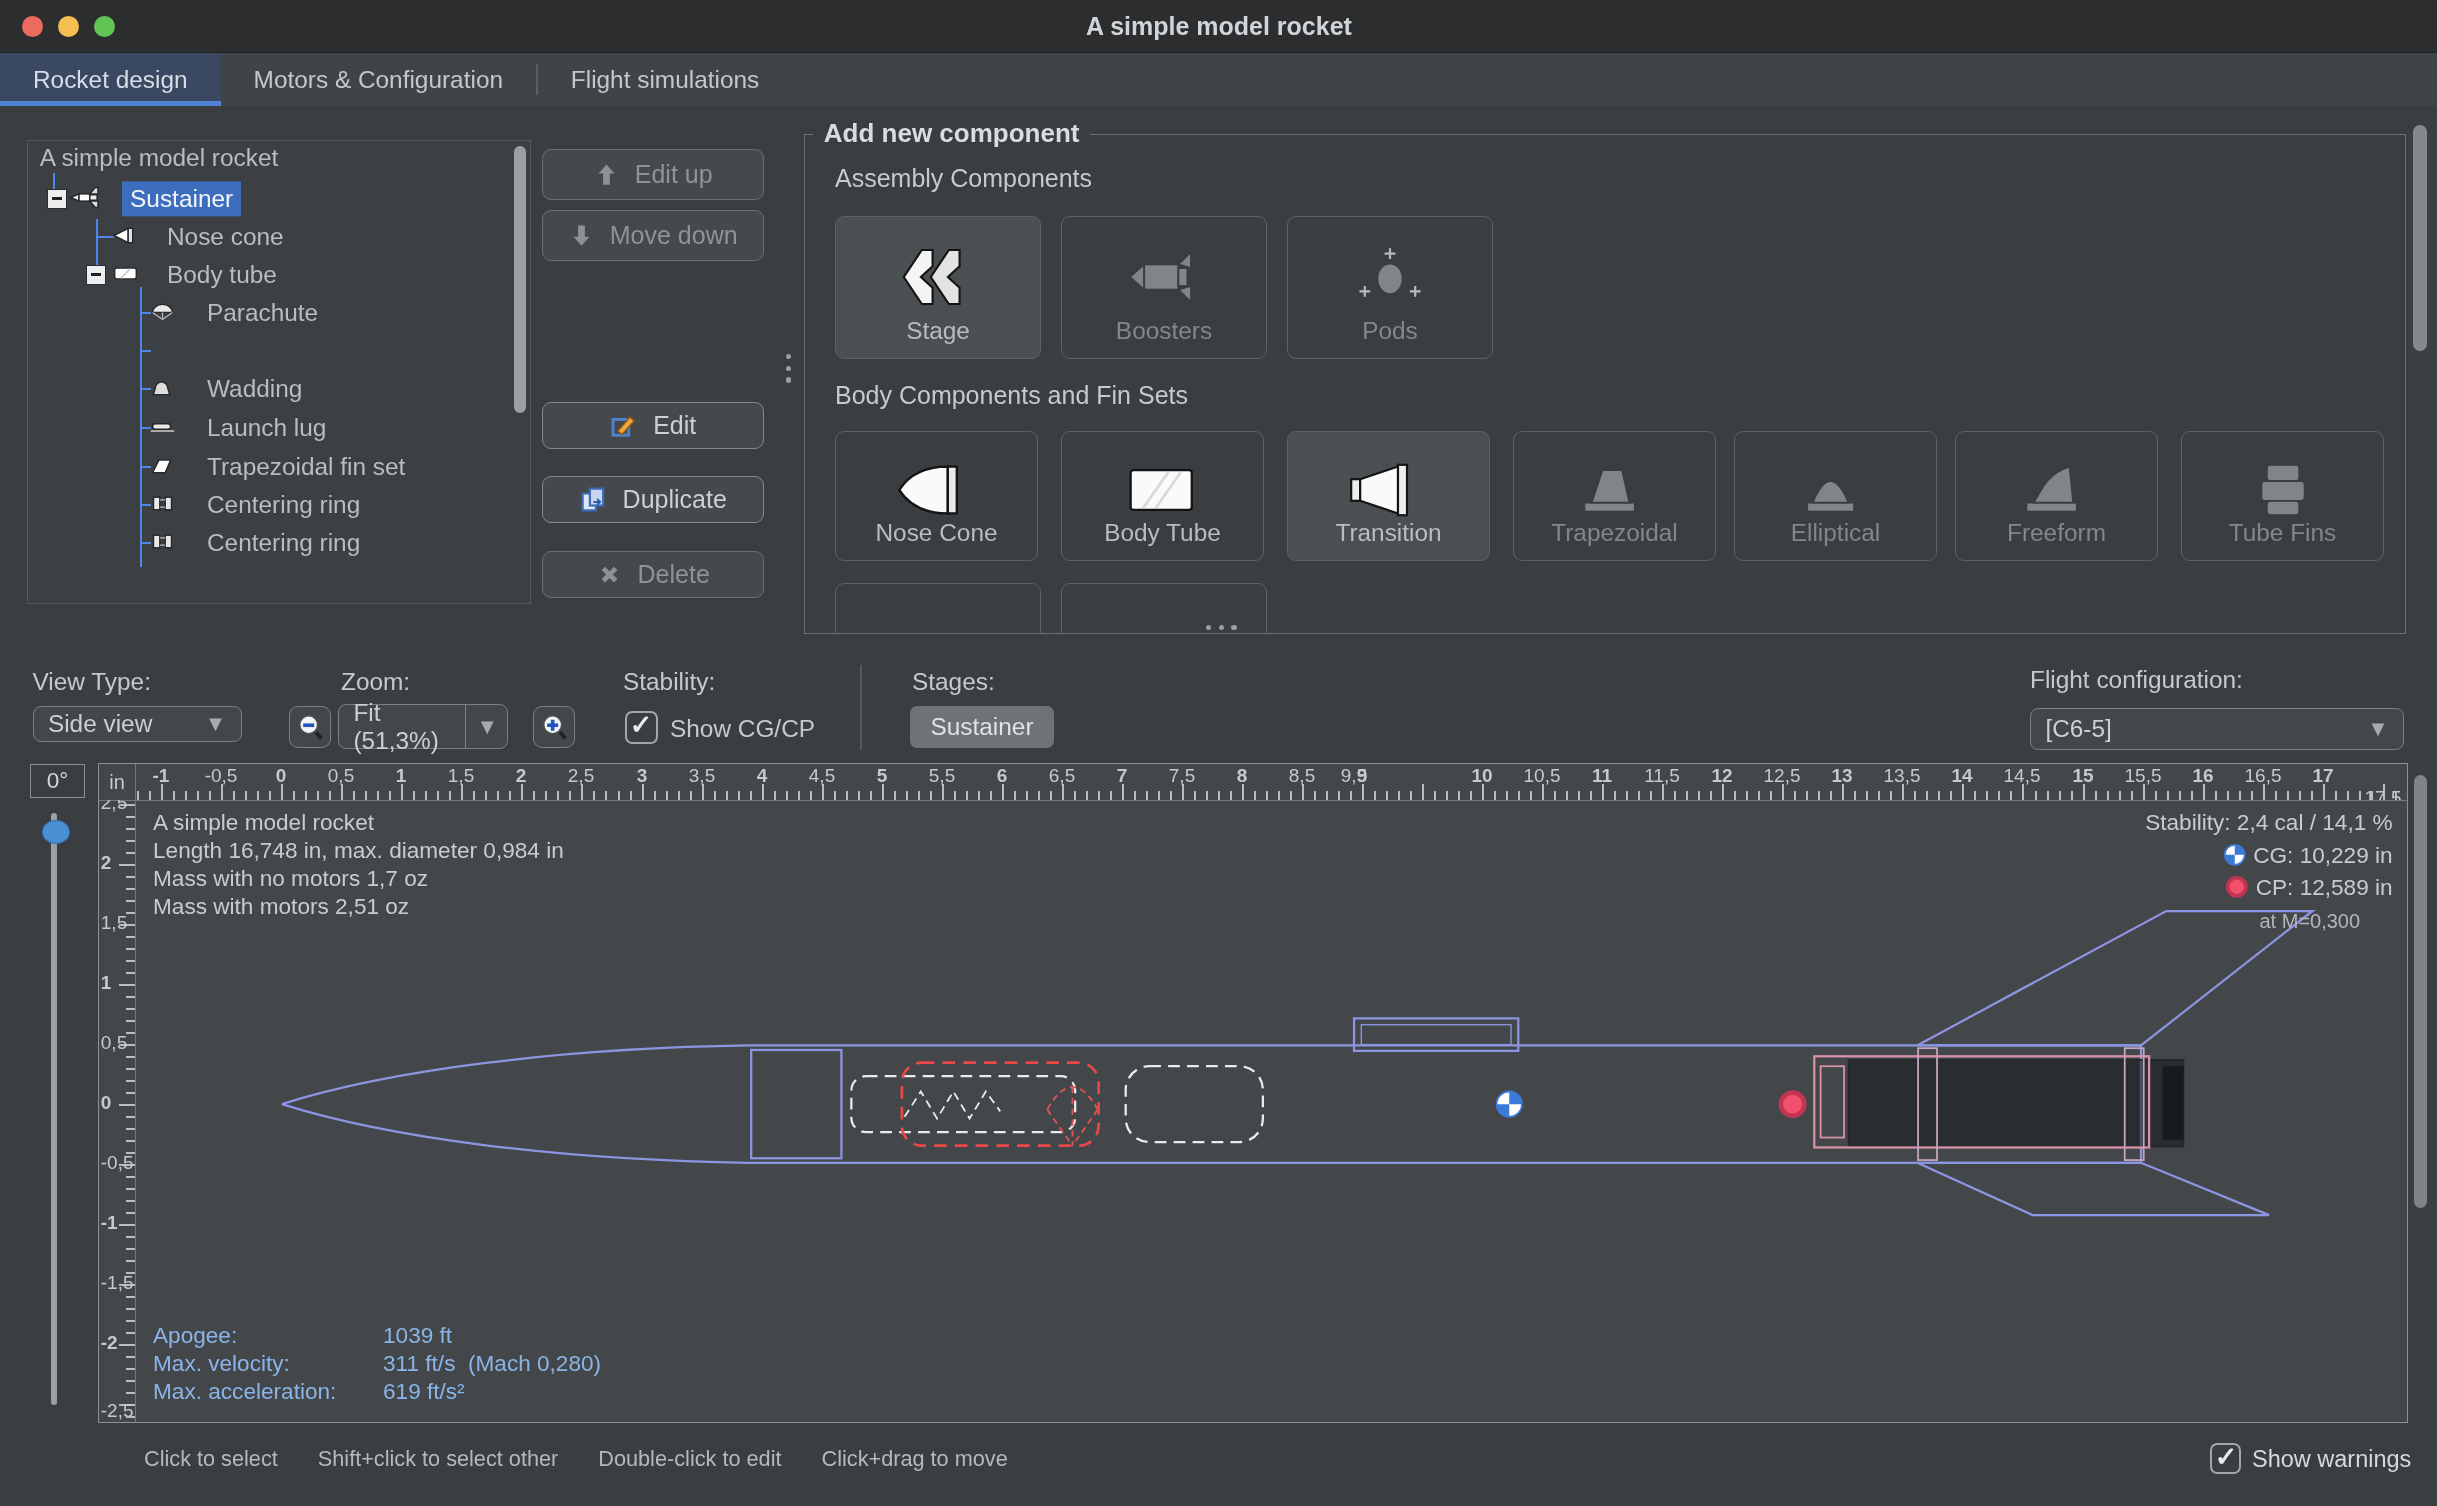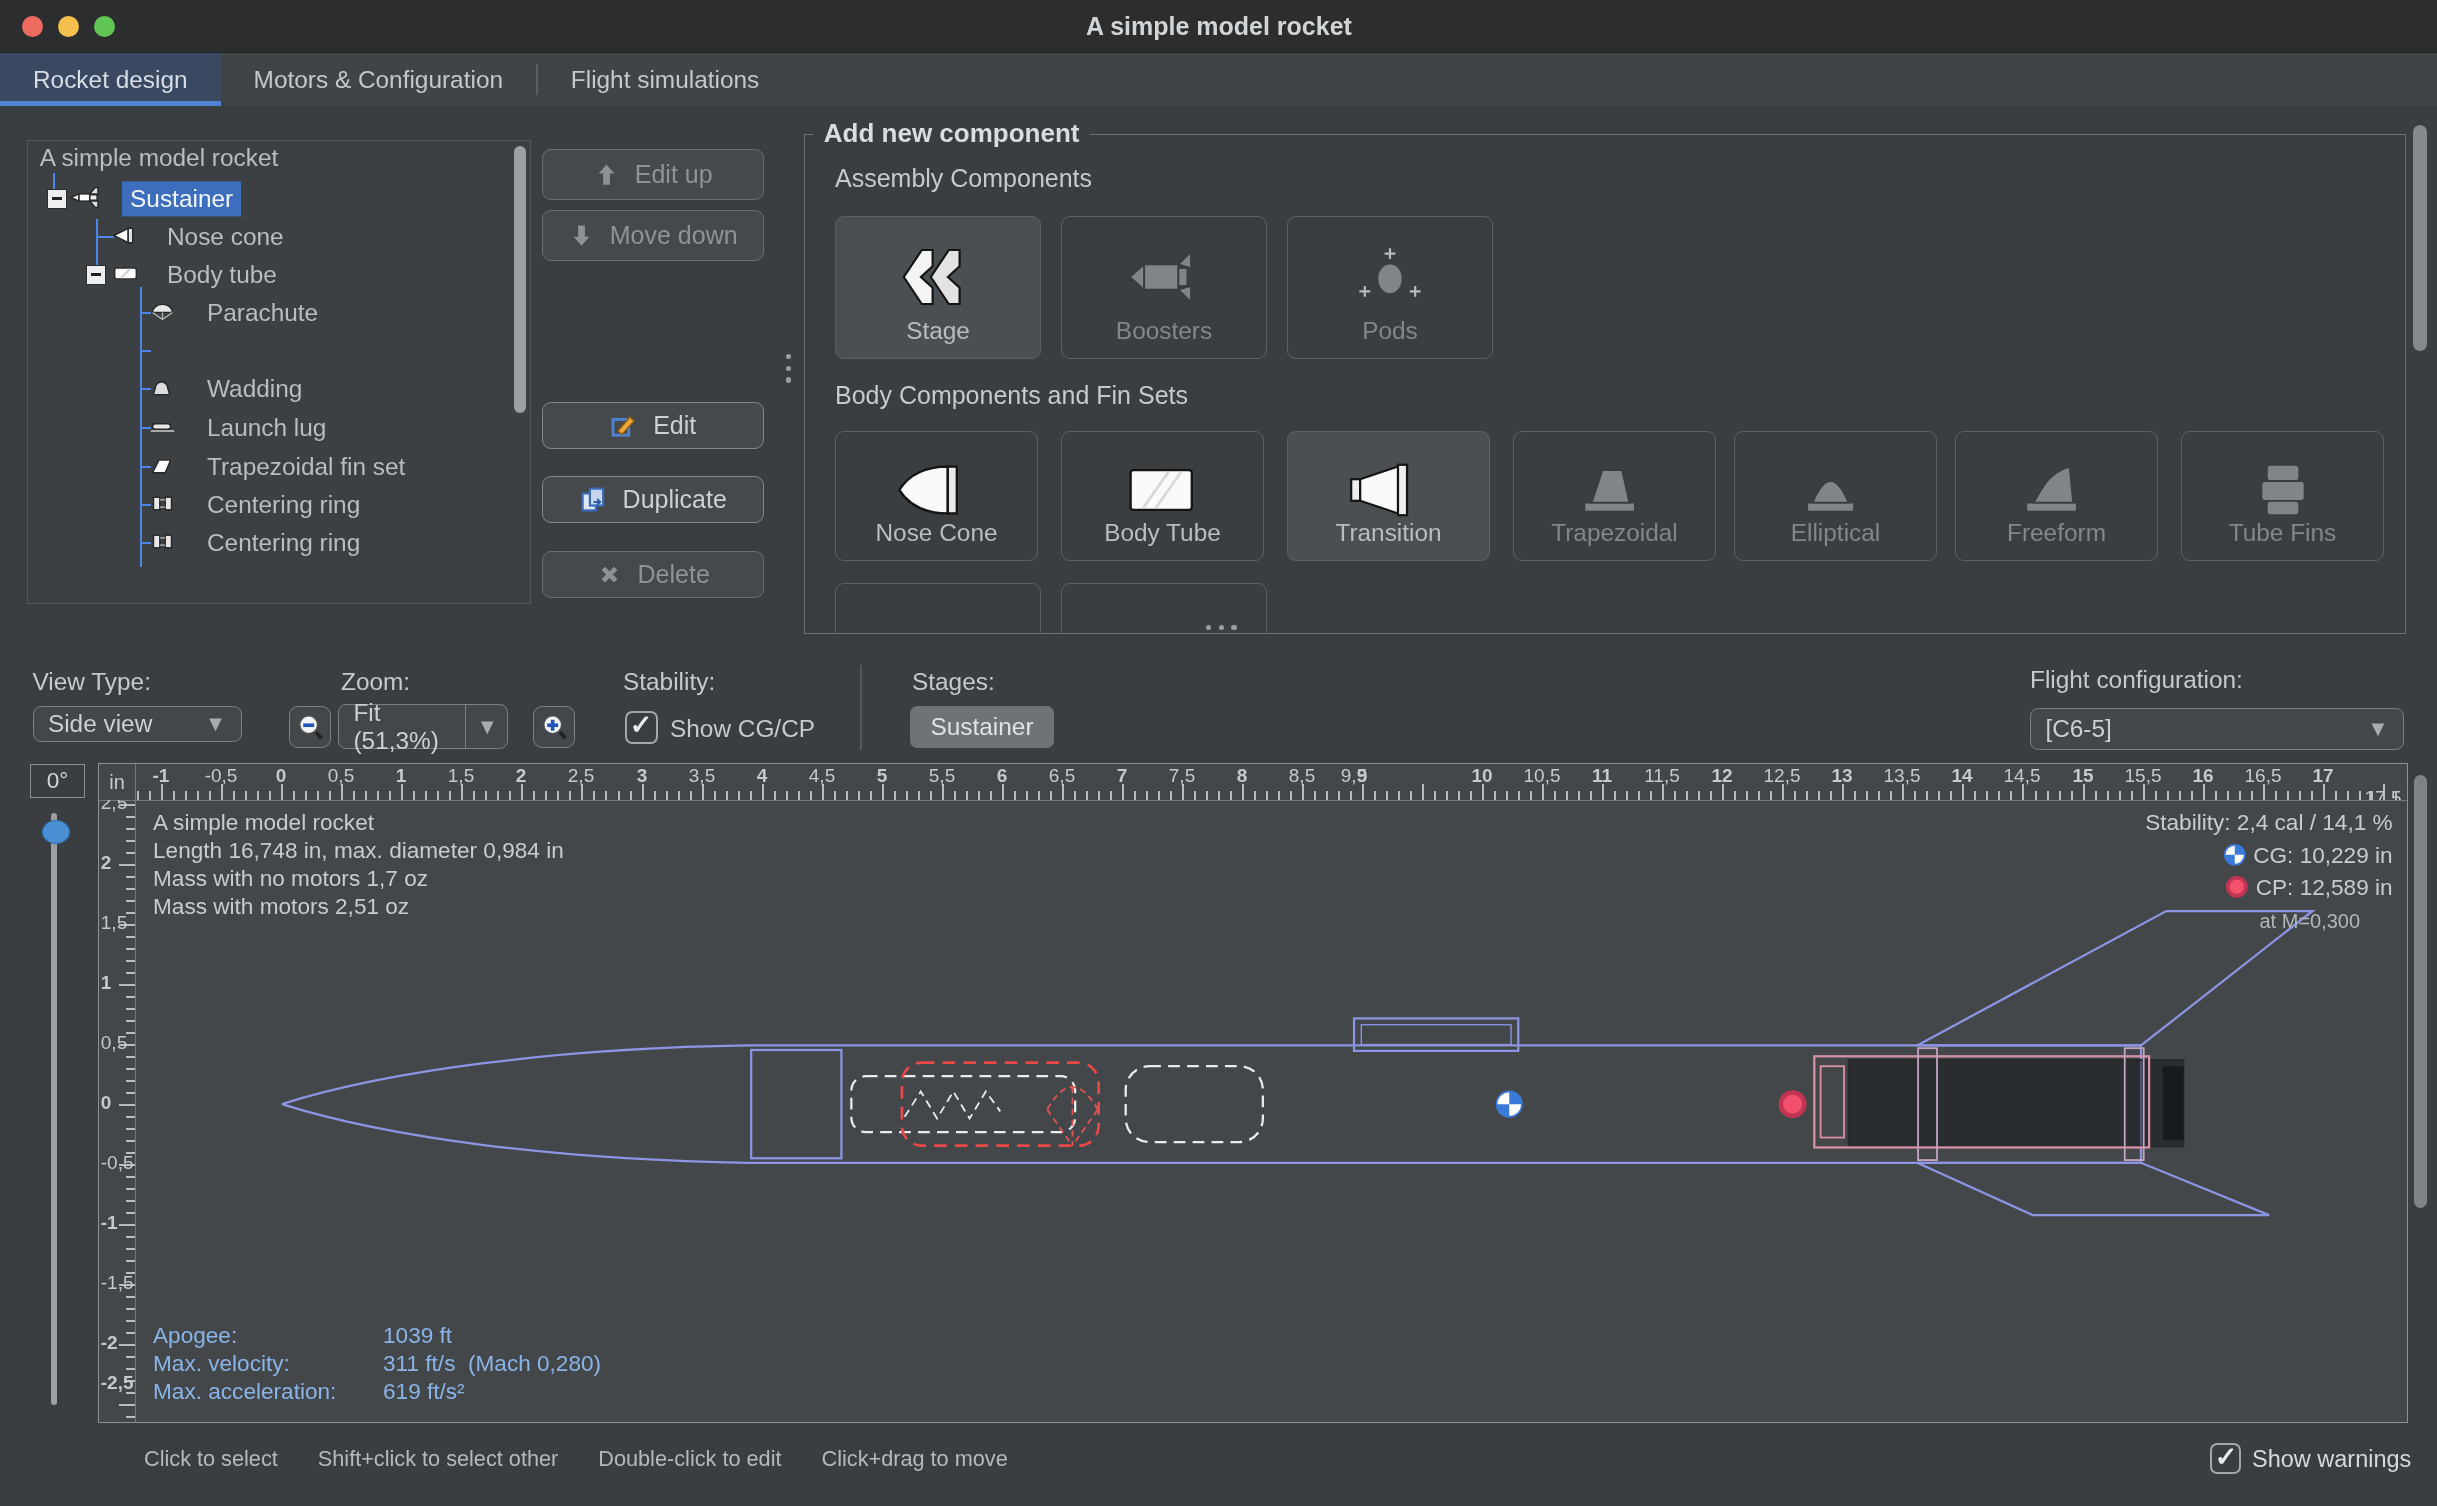--- a/index.html
+++ b/index.html
@@ -689,21 +689,21 @@
         <div class="vtick" style="top: 508px; width: 9px;"></div>
         <div class="vtick" style="top: 520px; width: 9px;"></div>
         <div class="vtick" style="top: 532px; width: 9px;"></div>
         <div class="vtick" style="top: 544px; width: 16.3px;"></div>
         <div class="vlab blab" style="top: 544px;">-2</div>
         <div class="vtick" style="top: 556px; width: 9px;"></div>
         <div class="vtick" style="top: 568px; width: 9px;"></div>
         <div class="vtick" style="top: 580px; width: 9px;"></div>
         <div class="vtick" style="top: 592px; width: 9px;"></div>
         <div class="vtick" style="top: 604px; width: 16.3px;"></div>
-        <div class="vlab" style="top: 584px; font-weight: bold;">-2,5</div>
+        <div class="vlab" style="top: 612px;">-2,5</div>
         <div class="vtick" style="top: 616px; width: 9px;"></div>
       </div>
     <div class="draw">
 
       <svg width="2272" height="620" viewBox="148 885 2516 687">
 
         <path d="M310,1222 C430,1184 620,1160 827,1157 L2370,1157 M310,1222 C430,1260 620,1284 827,1287 L2370,1287 M2370,1157 L2370,1287" fill="none" stroke="#8b95e2" stroke-width="2.5"></path>
 
         <rect x="830" y="1162" width="100" height="120" fill="none" stroke="#8b95e2" stroke-width="2.5"></rect>
 

